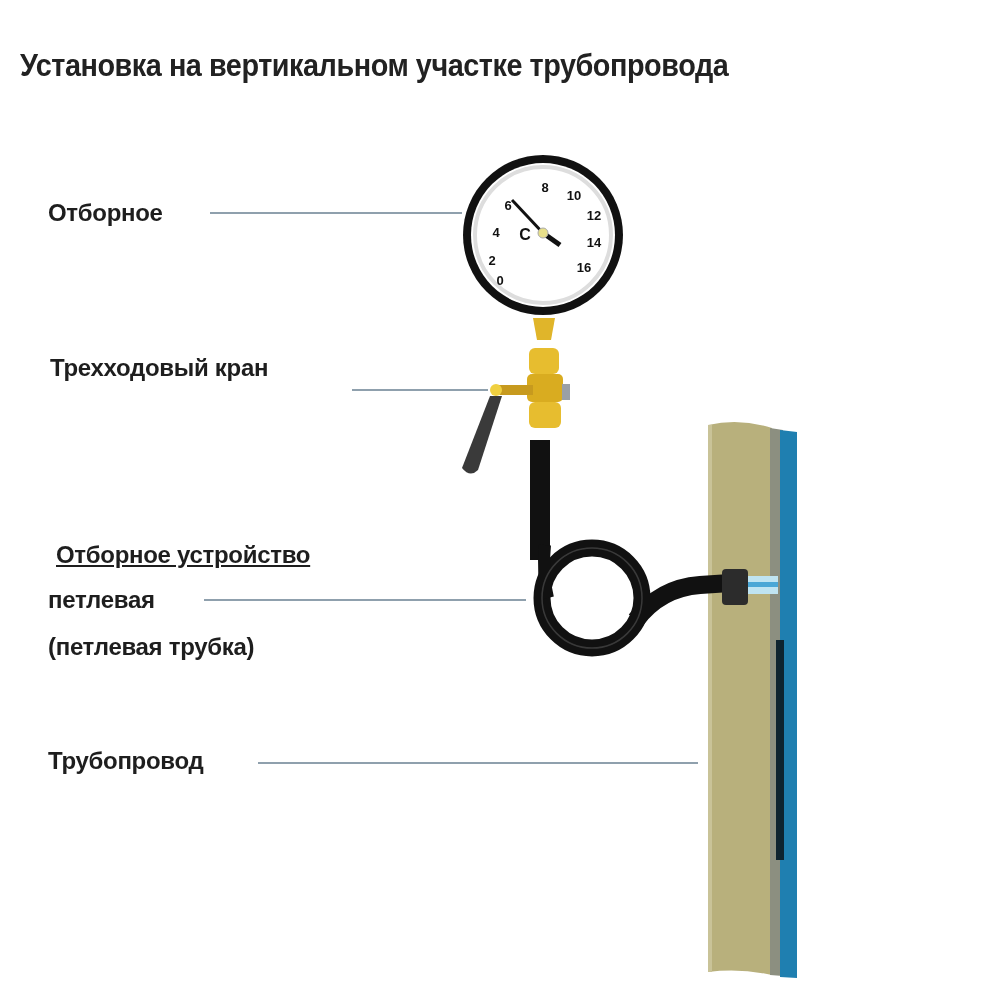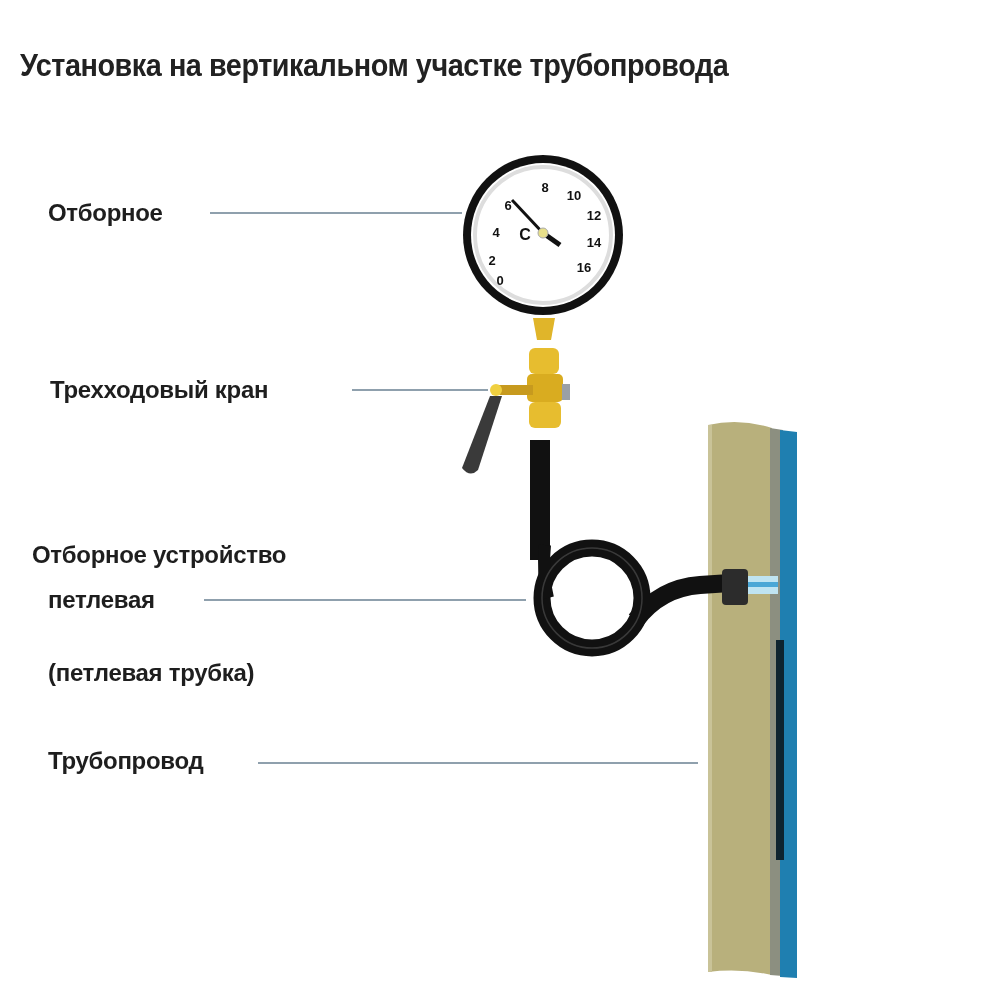--- a/index.html
+++ b/index.html
@@ -68,22 +68,22 @@
     </g>
     <line x1="543" y1="233" x2="512" y2="200" stroke="#111" stroke-width="3"></line>
     <line x1="543" y1="233" x2="560" y2="245" stroke="#111" stroke-width="5"></line>
     <circle cx="543" cy="233" r="5" fill="#e8e08a" stroke="#aaa" stroke-width="1"></circle>
   </g>
 </svg>
 
 <div class="label" style="left:48px; top:196px;">Отборное</div>
 <div class="leader" style="left:210px; top:212px; width:252px;"></div>
 
-<div class="label" style="left:50px; top:373px;">Трехходовый кран</div>
+<div class="label" style="left:50px; top:351px;">Трехходовый кран</div>
 <div class="leader" style="left:352px; top:389px; width:136px;"></div>
 
-<div class="label" style="left:32px; top:538px;">Отборное устройство</div>
+<div class="label" style="left:56px; top:538px;text-decoration:underline;">Отборное устройство</div>
 <div class="label" style="left:48px; top:583px;">петлевая</div>
-<div class="label" style="left:48px; top:656px;">(петлевая трубка)</div>
+<div class="label" style="left:48px; top:630px;">(петлевая трубка)</div>
 <div class="leader" style="left:204px; top:599px; width:322px;"></div>
 
 <div class="label" style="left:48px; top:744px;text-align:center;">Трубопровод</div>
 <div class="leader" style="left:258px; top:762px; width:440px;"></div>
 
 </body></html>

